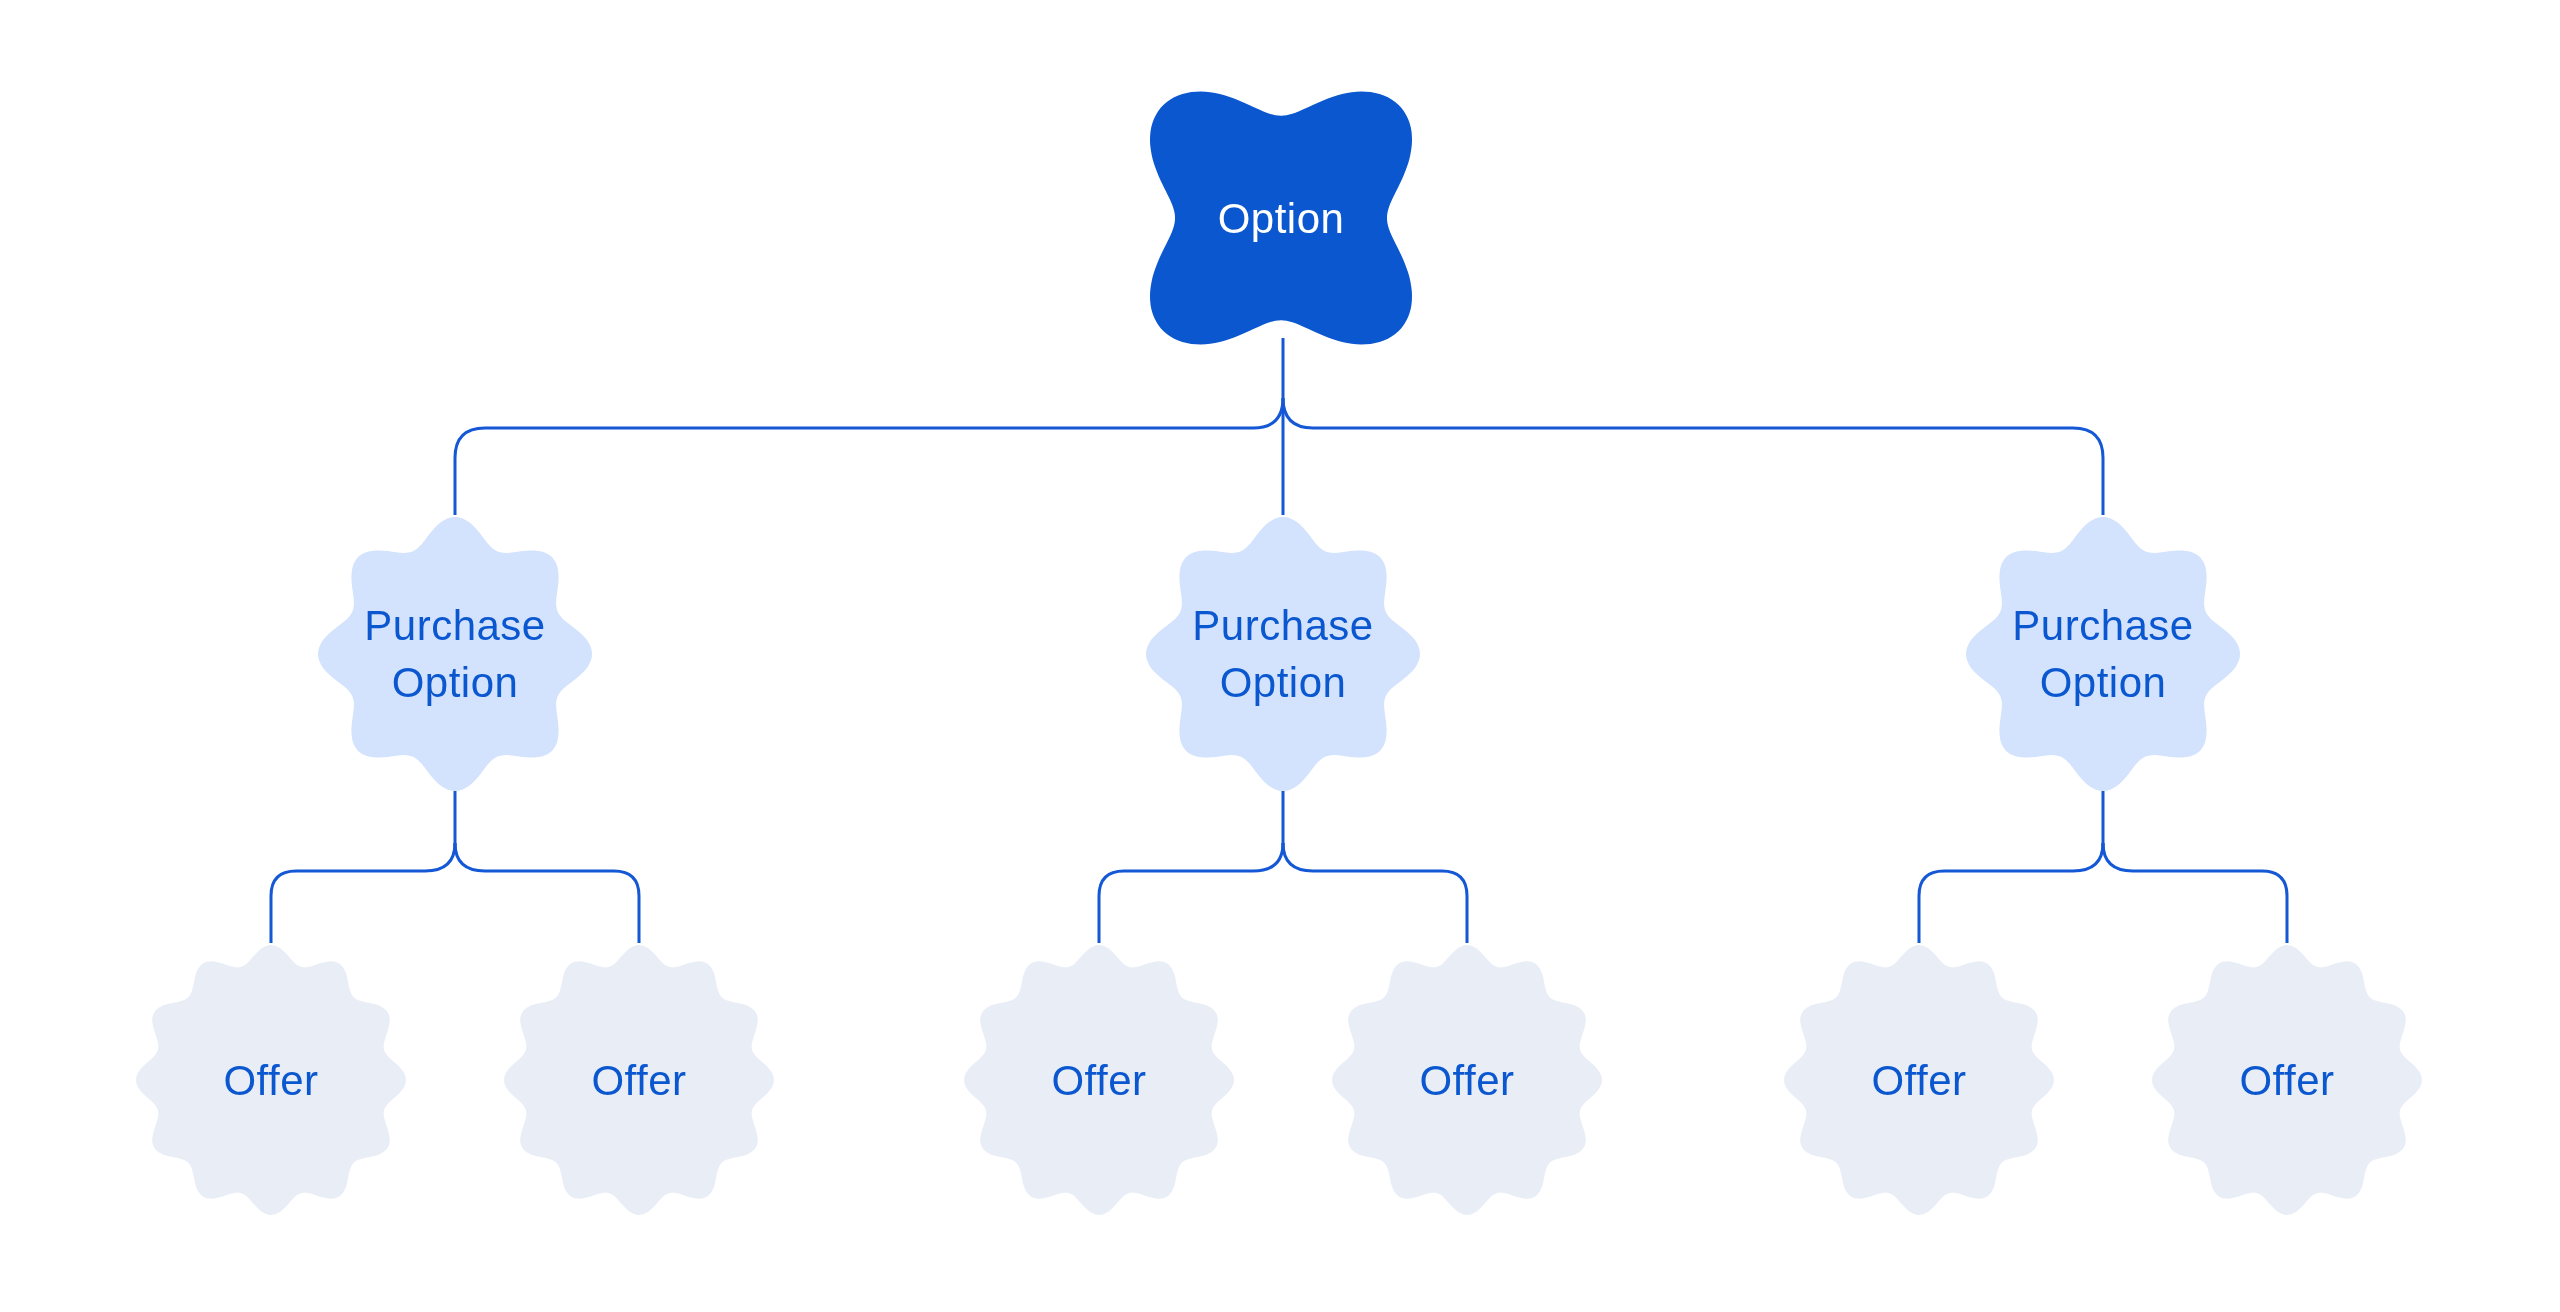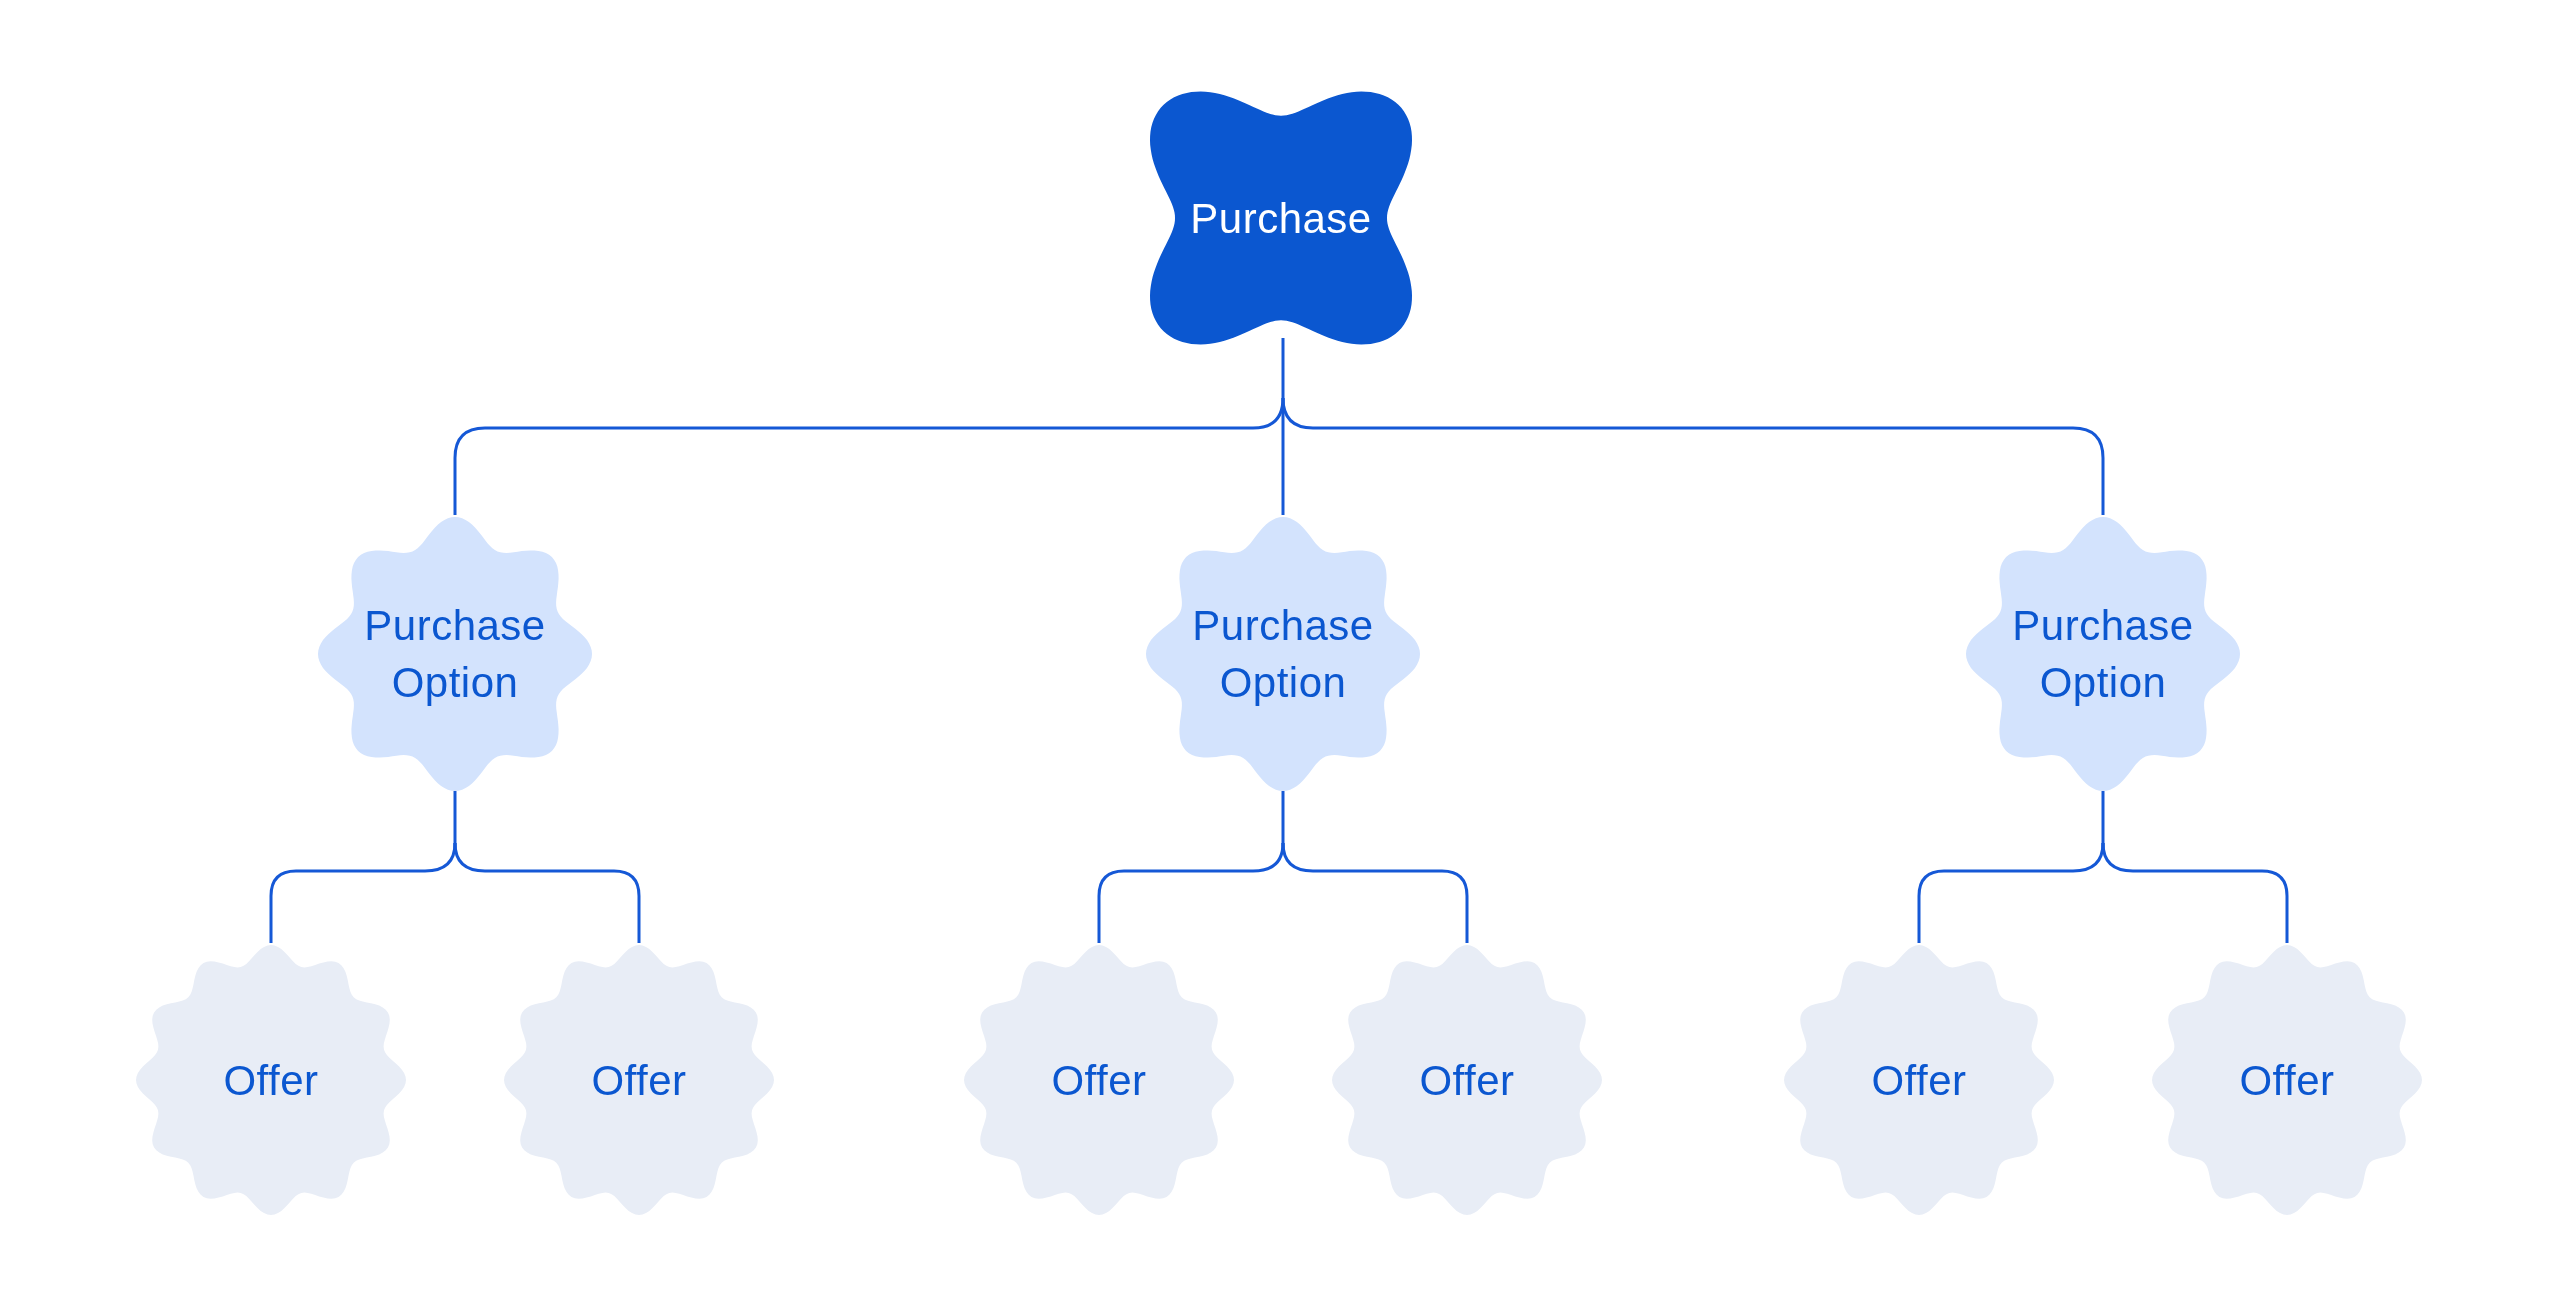--- a/index.html
+++ b/index.html
@@ -84,21 +84,21 @@
     <path class="blob-purchase" d="M2240.0 654.0L2239.7 657.6L2238.7 661.1L2237.1 664.6L2235.0 667.9L2232.4 671.0L2229.4 674.0L2226.3 676.8L2223.0 679.5L2219.7 682.0L2216.5 684.4L2213.6 686.7L2210.9 689.1L2208.7 691.4L2206.9 693.9L2205.6 696.5L2204.7 699.3L2204.2 702.3L2204.1 705.5L2204.3 709.0L2204.8 712.8L2205.3 716.7L2205.9 720.8L2206.3 725.0L2206.6 729.2L2206.5 733.4L2206.1 737.5L2205.3 741.4L2204.0 744.9L2202.2 748.1L2199.9 750.9L2197.1 753.2L2193.9 755.0L2190.4 756.3L2186.5 757.1L2182.4 757.5L2178.2 757.6L2174.0 757.3L2169.8 756.9L2165.7 756.3L2161.8 755.8L2158.0 755.3L2154.5 755.1L2151.3 755.2L2148.3 755.7L2145.5 756.6L2142.9 757.9L2140.4 759.7L2138.1 761.9L2135.7 764.6L2133.4 767.5L2131.0 770.7L2128.5 774.0L2125.8 777.3L2123.0 780.4L2120.0 783.4L2116.9 786.0L2113.6 788.1L2110.1 789.7L2106.6 790.7L2103.0 791.0L2099.4 790.7L2095.9 789.7L2092.4 788.1L2089.1 786.0L2086.0 783.4L2083.0 780.4L2080.2 777.3L2077.5 774.0L2075.0 770.7L2072.6 767.5L2070.3 764.6L2067.9 761.9L2065.6 759.7L2063.1 757.9L2060.5 756.6L2057.7 755.7L2054.7 755.2L2051.5 755.1L2048.0 755.3L2044.3 755.8L2040.3 756.3L2036.2 756.9L2032.0 757.3L2027.8 757.6L2023.6 757.5L2019.5 757.1L2015.6 756.3L2012.1 755.0L2008.9 753.2L2006.1 750.9L2003.8 748.1L2002.0 744.9L2000.7 741.4L1999.9 737.5L1999.5 733.4L1999.4 729.2L1999.7 725.0L2000.1 720.8L2000.7 716.7L2001.2 712.8L2001.7 709.0L2001.9 705.5L2001.8 702.3L2001.3 699.3L2000.4 696.5L1999.1 693.9L1997.3 691.4L1995.1 689.1L1992.4 686.7L1989.5 684.4L1986.3 682.0L1983.0 679.5L1979.7 676.8L1976.6 674.0L1973.6 671.0L1971.0 667.9L1968.9 664.6L1967.3 661.1L1966.3 657.6L1966.0 654.0L1966.3 650.4L1967.3 646.9L1968.9 643.4L1971.0 640.1L1973.6 637.0L1976.6 634.0L1979.7 631.2L1983.0 628.5L1986.3 626.0L1989.5 623.6L1992.4 621.3L1995.1 618.9L1997.3 616.6L1999.1 614.1L2000.4 611.5L2001.3 608.7L2001.8 605.7L2001.9 602.5L2001.7 599.0L2001.2 595.3L2000.7 591.3L2000.1 587.2L1999.7 583.0L1999.4 578.8L1999.5 574.6L1999.9 570.5L2000.7 566.6L2002.0 563.1L2003.8 559.9L2006.1 557.1L2008.9 554.8L2012.1 553.0L2015.6 551.7L2019.5 550.9L2023.6 550.5L2027.8 550.4L2032.0 550.7L2036.2 551.1L2040.3 551.7L2044.3 552.2L2048.0 552.7L2051.5 552.9L2054.7 552.8L2057.7 552.3L2060.5 551.4L2063.1 550.1L2065.6 548.3L2067.9 546.1L2070.3 543.4L2072.6 540.5L2075.0 537.3L2077.5 534.0L2080.2 530.7L2083.0 527.6L2086.0 524.6L2089.1 522.0L2092.4 519.9L2095.9 518.3L2099.4 517.3L2103.0 517.0L2106.6 517.3L2110.1 518.3L2113.6 519.9L2116.9 522.0L2120.0 524.6L2123.0 527.6L2125.8 530.7L2128.5 534.0L2131.0 537.3L2133.4 540.5L2135.7 543.4L2138.1 546.1L2140.4 548.3L2142.9 550.1L2145.5 551.4L2148.3 552.3L2151.3 552.8L2154.5 552.9L2158.0 552.7L2161.8 552.2L2165.7 551.7L2169.8 551.1L2174.0 550.7L2178.2 550.4L2182.4 550.5L2186.5 550.9L2190.4 551.7L2193.9 553.0L2197.1 554.8L2199.9 557.1L2202.2 559.9L2204.0 563.1L2205.3 566.6L2206.1 570.5L2206.5 574.6L2206.6 578.8L2206.3 583.0L2205.9 587.2L2205.3 591.3L2204.8 595.2L2204.3 599.0L2204.1 602.5L2204.2 605.7L2204.7 608.7L2205.6 611.5L2206.9 614.1L2208.7 616.6L2210.9 618.9L2213.6 621.3L2216.5 623.6L2219.7 626.0L2223.0 628.5L2226.3 631.2L2229.4 634.0L2232.4 637.0L2235.0 640.1L2237.1 643.4L2238.7 646.9L2239.7 650.4Z"></path>
 
     <path class="blob-offer" d="M406.0 1080.0L405.5 1083.5L404.1 1087.0L401.9 1090.3L399.1 1093.5L395.9 1096.4L392.7 1099.3L389.7 1102.0L387.1 1104.7L385.2 1107.4L384.0 1110.3L383.6 1113.4L383.9 1116.7L384.8 1120.3L386.0 1124.2L387.4 1128.2L388.6 1132.4L389.5 1136.5L389.8 1140.5L389.3 1144.2L387.9 1147.5L385.7 1150.3L382.8 1152.6L379.2 1154.4L375.2 1155.7L371.0 1156.7L366.8 1157.5L362.8 1158.4L359.2 1159.4L356.2 1160.8L353.7 1162.7L351.8 1165.2L350.4 1168.2L349.4 1171.8L348.5 1175.8L347.7 1180.0L346.7 1184.2L345.4 1188.2L343.6 1191.8L341.3 1194.7L338.5 1196.9L335.2 1198.3L331.5 1198.8L327.5 1198.5L323.4 1197.6L319.2 1196.4L315.2 1195.0L311.3 1193.8L307.7 1192.9L304.4 1192.6L301.3 1193.0L298.4 1194.2L295.7 1196.1L293.0 1198.7L290.3 1201.7L287.4 1204.9L284.5 1208.1L281.3 1210.9L278.0 1213.1L274.5 1214.5L271.0 1215.0L267.5 1214.5L264.0 1213.1L260.7 1210.9L257.5 1208.1L254.6 1204.9L251.7 1201.7L249.0 1198.7L246.3 1196.1L243.6 1194.2L240.7 1193.0L237.6 1192.6L234.3 1192.9L230.7 1193.8L226.8 1195.0L222.8 1196.4L218.6 1197.6L214.5 1198.5L210.5 1198.8L206.8 1198.3L203.5 1196.9L200.7 1194.7L198.4 1191.8L196.6 1188.2L195.3 1184.2L194.3 1180.0L193.5 1175.8L192.6 1171.8L191.6 1168.2L190.2 1165.2L188.3 1162.7L185.8 1160.8L182.8 1159.4L179.2 1158.4L175.2 1157.5L171.0 1156.7L166.8 1155.7L162.8 1154.4L159.2 1152.6L156.3 1150.3L154.1 1147.5L152.7 1144.2L152.2 1140.5L152.5 1136.5L153.4 1132.4L154.6 1128.2L156.0 1124.2L157.2 1120.3L158.1 1116.7L158.4 1113.4L158.0 1110.3L156.8 1107.4L154.9 1104.7L152.3 1102.0L149.3 1099.3L146.1 1096.4L142.9 1093.5L140.1 1090.3L137.9 1087.0L136.5 1083.5L136.0 1080.0L136.5 1076.5L137.9 1073.0L140.1 1069.7L142.9 1066.5L146.1 1063.6L149.3 1060.7L152.3 1058.0L154.9 1055.3L156.8 1052.6L158.0 1049.7L158.4 1046.6L158.1 1043.3L157.2 1039.7L156.0 1035.8L154.6 1031.8L153.4 1027.6L152.5 1023.5L152.2 1019.5L152.7 1015.8L154.1 1012.5L156.3 1009.7L159.2 1007.4L162.8 1005.6L166.8 1004.3L171.0 1003.3L175.2 1002.5L179.2 1001.6L182.8 1000.6L185.8 999.2L188.3 997.3L190.2 994.8L191.6 991.8L192.6 988.2L193.5 984.2L194.3 980.0L195.3 975.8L196.6 971.8L198.4 968.2L200.7 965.3L203.5 963.1L206.8 961.7L210.5 961.2L214.5 961.5L218.6 962.4L222.8 963.6L226.8 965.0L230.7 966.2L234.3 967.1L237.6 967.4L240.7 967.0L243.6 965.8L246.3 963.9L249.0 961.3L251.7 958.3L254.6 955.1L257.5 951.9L260.7 949.1L264.0 946.9L267.5 945.5L271.0 945.0L274.5 945.5L278.0 946.9L281.3 949.1L284.5 951.9L287.4 955.1L290.3 958.3L293.0 961.3L295.7 963.9L298.4 965.8L301.3 967.0L304.4 967.4L307.7 967.1L311.3 966.2L315.2 965.0L319.2 963.6L323.4 962.4L327.5 961.5L331.5 961.2L335.2 961.7L338.5 963.1L341.3 965.3L343.6 968.2L345.4 971.8L346.7 975.8L347.7 980.0L348.5 984.2L349.4 988.2L350.4 991.8L351.8 994.8L353.7 997.3L356.2 999.2L359.2 1000.6L362.8 1001.6L366.8 1002.5L371.0 1003.3L375.2 1004.3L379.2 1005.6L382.8 1007.4L385.7 1009.7L387.9 1012.5L389.3 1015.8L389.8 1019.5L389.5 1023.5L388.6 1027.6L387.4 1031.8L386.0 1035.8L384.8 1039.7L383.9 1043.3L383.6 1046.6L384.0 1049.7L385.2 1052.6L387.1 1055.3L389.7 1058.0L392.7 1060.7L395.9 1063.6L399.1 1066.5L401.9 1069.7L404.1 1073.0L405.5 1076.5Z"></path>
     <path class="blob-offer" d="M774.0 1080.0L773.5 1083.5L772.1 1087.0L769.9 1090.3L767.1 1093.5L763.9 1096.4L760.7 1099.3L757.7 1102.0L755.1 1104.7L753.2 1107.4L752.0 1110.3L751.6 1113.4L751.9 1116.7L752.8 1120.3L754.0 1124.2L755.4 1128.2L756.6 1132.4L757.5 1136.5L757.8 1140.5L757.3 1144.2L755.9 1147.5L753.7 1150.3L750.8 1152.6L747.2 1154.4L743.2 1155.7L739.0 1156.7L734.8 1157.5L730.8 1158.4L727.2 1159.4L724.2 1160.8L721.7 1162.7L719.8 1165.2L718.4 1168.2L717.4 1171.8L716.5 1175.8L715.7 1180.0L714.7 1184.2L713.4 1188.2L711.6 1191.8L709.3 1194.7L706.5 1196.9L703.2 1198.3L699.5 1198.8L695.5 1198.5L691.4 1197.6L687.2 1196.4L683.2 1195.0L679.3 1193.8L675.7 1192.9L672.4 1192.6L669.3 1193.0L666.4 1194.2L663.7 1196.1L661.0 1198.7L658.3 1201.7L655.4 1204.9L652.5 1208.1L649.3 1210.9L646.0 1213.1L642.5 1214.5L639.0 1215.0L635.5 1214.5L632.0 1213.1L628.7 1210.9L625.5 1208.1L622.6 1204.9L619.7 1201.7L617.0 1198.7L614.3 1196.1L611.6 1194.2L608.7 1193.0L605.6 1192.6L602.3 1192.9L598.7 1193.8L594.8 1195.0L590.8 1196.4L586.6 1197.6L582.5 1198.5L578.5 1198.8L574.8 1198.3L571.5 1196.9L568.7 1194.7L566.4 1191.8L564.6 1188.2L563.3 1184.2L562.3 1180.0L561.5 1175.8L560.6 1171.8L559.6 1168.2L558.2 1165.2L556.3 1162.7L553.8 1160.8L550.8 1159.4L547.2 1158.4L543.2 1157.5L539.0 1156.7L534.8 1155.7L530.8 1154.4L527.2 1152.6L524.3 1150.3L522.1 1147.5L520.7 1144.2L520.2 1140.5L520.5 1136.5L521.4 1132.4L522.6 1128.2L524.0 1124.2L525.2 1120.3L526.1 1116.7L526.4 1113.4L526.0 1110.3L524.8 1107.4L522.9 1104.7L520.3 1102.0L517.3 1099.3L514.1 1096.4L510.9 1093.5L508.1 1090.3L505.9 1087.0L504.5 1083.5L504.0 1080.0L504.5 1076.5L505.9 1073.0L508.1 1069.7L510.9 1066.5L514.1 1063.6L517.3 1060.7L520.3 1058.0L522.9 1055.3L524.8 1052.6L526.0 1049.7L526.4 1046.6L526.1 1043.3L525.2 1039.7L524.0 1035.8L522.6 1031.8L521.4 1027.6L520.5 1023.5L520.2 1019.5L520.7 1015.8L522.1 1012.5L524.3 1009.7L527.2 1007.4L530.8 1005.6L534.8 1004.3L539.0 1003.3L543.2 1002.5L547.2 1001.6L550.8 1000.6L553.8 999.2L556.3 997.3L558.2 994.8L559.6 991.8L560.6 988.2L561.5 984.2L562.3 980.0L563.3 975.8L564.6 971.8L566.4 968.2L568.7 965.3L571.5 963.1L574.8 961.7L578.5 961.2L582.5 961.5L586.6 962.4L590.8 963.6L594.8 965.0L598.7 966.2L602.3 967.1L605.6 967.4L608.7 967.0L611.6 965.8L614.3 963.9L617.0 961.3L619.7 958.3L622.6 955.1L625.5 951.9L628.7 949.1L632.0 946.9L635.5 945.5L639.0 945.0L642.5 945.5L646.0 946.9L649.3 949.1L652.5 951.9L655.4 955.1L658.3 958.3L661.0 961.3L663.7 963.9L666.4 965.8L669.3 967.0L672.4 967.4L675.7 967.1L679.3 966.2L683.2 965.0L687.2 963.6L691.4 962.4L695.5 961.5L699.5 961.2L703.2 961.7L706.5 963.1L709.3 965.3L711.6 968.2L713.4 971.8L714.7 975.8L715.7 980.0L716.5 984.2L717.4 988.2L718.4 991.8L719.8 994.8L721.7 997.3L724.2 999.2L727.2 1000.6L730.8 1001.6L734.8 1002.5L739.0 1003.3L743.2 1004.3L747.2 1005.6L750.8 1007.4L753.7 1009.7L755.9 1012.5L757.3 1015.8L757.8 1019.5L757.5 1023.5L756.6 1027.6L755.4 1031.8L754.0 1035.8L752.8 1039.7L751.9 1043.3L751.6 1046.6L752.0 1049.7L753.2 1052.6L755.1 1055.3L757.7 1058.0L760.7 1060.7L763.9 1063.6L767.1 1066.5L769.9 1069.7L772.1 1073.0L773.5 1076.5Z"></path>
     <path class="blob-offer" d="M1234.0 1080.0L1233.5 1083.5L1232.1 1087.0L1229.9 1090.3L1227.1 1093.5L1223.9 1096.4L1220.7 1099.3L1217.7 1102.0L1215.1 1104.7L1213.2 1107.4L1212.0 1110.3L1211.6 1113.4L1211.9 1116.7L1212.8 1120.3L1214.0 1124.2L1215.4 1128.2L1216.6 1132.4L1217.5 1136.5L1217.8 1140.5L1217.3 1144.2L1215.9 1147.5L1213.7 1150.3L1210.8 1152.6L1207.2 1154.4L1203.2 1155.7L1199.0 1156.7L1194.8 1157.5L1190.8 1158.4L1187.2 1159.4L1184.2 1160.8L1181.7 1162.7L1179.8 1165.2L1178.4 1168.2L1177.4 1171.8L1176.5 1175.8L1175.7 1180.0L1174.7 1184.2L1173.4 1188.2L1171.6 1191.8L1169.3 1194.7L1166.5 1196.9L1163.2 1198.3L1159.5 1198.8L1155.5 1198.5L1151.4 1197.6L1147.2 1196.4L1143.2 1195.0L1139.3 1193.8L1135.7 1192.9L1132.4 1192.6L1129.3 1193.0L1126.4 1194.2L1123.7 1196.1L1121.0 1198.7L1118.3 1201.7L1115.4 1204.9L1112.5 1208.1L1109.3 1210.9L1106.0 1213.1L1102.5 1214.5L1099.0 1215.0L1095.5 1214.5L1092.0 1213.1L1088.7 1210.9L1085.5 1208.1L1082.6 1204.9L1079.7 1201.7L1077.0 1198.7L1074.3 1196.1L1071.6 1194.2L1068.7 1193.0L1065.6 1192.6L1062.3 1192.9L1058.7 1193.8L1054.8 1195.0L1050.8 1196.4L1046.6 1197.6L1042.5 1198.5L1038.5 1198.8L1034.8 1198.3L1031.5 1196.9L1028.7 1194.7L1026.4 1191.8L1024.6 1188.2L1023.3 1184.2L1022.3 1180.0L1021.5 1175.8L1020.6 1171.8L1019.6 1168.2L1018.2 1165.2L1016.3 1162.7L1013.8 1160.8L1010.8 1159.4L1007.2 1158.4L1003.2 1157.5L999.0 1156.7L994.8 1155.7L990.8 1154.4L987.2 1152.6L984.3 1150.3L982.1 1147.5L980.7 1144.2L980.2 1140.5L980.5 1136.5L981.4 1132.4L982.6 1128.2L984.0 1124.2L985.2 1120.3L986.1 1116.7L986.4 1113.4L986.0 1110.3L984.8 1107.4L982.9 1104.7L980.3 1102.0L977.3 1099.3L974.1 1096.4L970.9 1093.5L968.1 1090.3L965.9 1087.0L964.5 1083.5L964.0 1080.0L964.5 1076.5L965.9 1073.0L968.1 1069.7L970.9 1066.5L974.1 1063.6L977.3 1060.7L980.3 1058.0L982.9 1055.3L984.8 1052.6L986.0 1049.7L986.4 1046.6L986.1 1043.3L985.2 1039.7L984.0 1035.8L982.6 1031.8L981.4 1027.6L980.5 1023.5L980.2 1019.5L980.7 1015.8L982.1 1012.5L984.3 1009.7L987.2 1007.4L990.8 1005.6L994.8 1004.3L999.0 1003.3L1003.2 1002.5L1007.2 1001.6L1010.8 1000.6L1013.8 999.2L1016.3 997.3L1018.2 994.8L1019.6 991.8L1020.6 988.2L1021.5 984.2L1022.3 980.0L1023.3 975.8L1024.6 971.8L1026.4 968.2L1028.7 965.3L1031.5 963.1L1034.8 961.7L1038.5 961.2L1042.5 961.5L1046.6 962.4L1050.8 963.6L1054.8 965.0L1058.7 966.2L1062.3 967.1L1065.6 967.4L1068.7 967.0L1071.6 965.8L1074.3 963.9L1077.0 961.3L1079.7 958.3L1082.6 955.1L1085.5 951.9L1088.7 949.1L1092.0 946.9L1095.5 945.5L1099.0 945.0L1102.5 945.5L1106.0 946.9L1109.3 949.1L1112.5 951.9L1115.4 955.1L1118.3 958.3L1121.0 961.3L1123.7 963.9L1126.4 965.8L1129.3 967.0L1132.4 967.4L1135.7 967.1L1139.3 966.2L1143.2 965.0L1147.2 963.6L1151.4 962.4L1155.5 961.5L1159.5 961.2L1163.2 961.7L1166.5 963.1L1169.3 965.3L1171.6 968.2L1173.4 971.8L1174.7 975.8L1175.7 980.0L1176.5 984.2L1177.4 988.2L1178.4 991.8L1179.8 994.8L1181.7 997.3L1184.2 999.2L1187.2 1000.6L1190.8 1001.6L1194.8 1002.5L1199.0 1003.3L1203.2 1004.3L1207.2 1005.6L1210.8 1007.4L1213.7 1009.7L1215.9 1012.5L1217.3 1015.8L1217.8 1019.5L1217.5 1023.5L1216.6 1027.6L1215.4 1031.8L1214.0 1035.8L1212.8 1039.7L1211.9 1043.3L1211.6 1046.6L1212.0 1049.7L1213.2 1052.6L1215.1 1055.3L1217.7 1058.0L1220.7 1060.7L1223.9 1063.6L1227.1 1066.5L1229.9 1069.7L1232.1 1073.0L1233.5 1076.5Z"></path>
     <path class="blob-offer" d="M1602.0 1080.0L1601.5 1083.5L1600.1 1087.0L1597.9 1090.3L1595.1 1093.5L1591.9 1096.4L1588.7 1099.3L1585.7 1102.0L1583.1 1104.7L1581.2 1107.4L1580.0 1110.3L1579.6 1113.4L1579.9 1116.7L1580.8 1120.3L1582.0 1124.2L1583.4 1128.2L1584.6 1132.4L1585.5 1136.5L1585.8 1140.5L1585.3 1144.2L1583.9 1147.5L1581.7 1150.3L1578.8 1152.6L1575.2 1154.4L1571.2 1155.7L1567.0 1156.7L1562.8 1157.5L1558.8 1158.4L1555.2 1159.4L1552.2 1160.8L1549.7 1162.7L1547.8 1165.2L1546.4 1168.2L1545.4 1171.8L1544.5 1175.8L1543.7 1180.0L1542.7 1184.2L1541.4 1188.2L1539.6 1191.8L1537.3 1194.7L1534.5 1196.9L1531.2 1198.3L1527.5 1198.8L1523.5 1198.5L1519.4 1197.6L1515.2 1196.4L1511.2 1195.0L1507.3 1193.8L1503.7 1192.9L1500.4 1192.6L1497.3 1193.0L1494.4 1194.2L1491.7 1196.1L1489.0 1198.7L1486.3 1201.7L1483.4 1204.9L1480.5 1208.1L1477.3 1210.9L1474.0 1213.1L1470.5 1214.5L1467.0 1215.0L1463.5 1214.5L1460.0 1213.1L1456.7 1210.9L1453.5 1208.1L1450.6 1204.9L1447.7 1201.7L1445.0 1198.7L1442.3 1196.1L1439.6 1194.2L1436.7 1193.0L1433.6 1192.6L1430.3 1192.9L1426.7 1193.8L1422.8 1195.0L1418.8 1196.4L1414.6 1197.6L1410.5 1198.5L1406.5 1198.8L1402.8 1198.3L1399.5 1196.9L1396.7 1194.7L1394.4 1191.8L1392.6 1188.2L1391.3 1184.2L1390.3 1180.0L1389.5 1175.8L1388.6 1171.8L1387.6 1168.2L1386.2 1165.2L1384.3 1162.7L1381.8 1160.8L1378.8 1159.4L1375.2 1158.4L1371.2 1157.5L1367.0 1156.7L1362.8 1155.7L1358.8 1154.4L1355.2 1152.6L1352.3 1150.3L1350.1 1147.5L1348.7 1144.2L1348.2 1140.5L1348.5 1136.5L1349.4 1132.4L1350.6 1128.2L1352.0 1124.2L1353.2 1120.3L1354.1 1116.7L1354.4 1113.4L1354.0 1110.3L1352.8 1107.4L1350.9 1104.7L1348.3 1102.0L1345.3 1099.3L1342.1 1096.4L1338.9 1093.5L1336.1 1090.3L1333.9 1087.0L1332.5 1083.5L1332.0 1080.0L1332.5 1076.5L1333.9 1073.0L1336.1 1069.7L1338.9 1066.5L1342.1 1063.6L1345.3 1060.7L1348.3 1058.0L1350.9 1055.3L1352.8 1052.6L1354.0 1049.7L1354.4 1046.6L1354.1 1043.3L1353.2 1039.7L1352.0 1035.8L1350.6 1031.8L1349.4 1027.6L1348.5 1023.5L1348.2 1019.5L1348.7 1015.8L1350.1 1012.5L1352.3 1009.7L1355.2 1007.4L1358.8 1005.6L1362.8 1004.3L1367.0 1003.3L1371.2 1002.5L1375.2 1001.6L1378.8 1000.6L1381.8 999.2L1384.3 997.3L1386.2 994.8L1387.6 991.8L1388.6 988.2L1389.5 984.2L1390.3 980.0L1391.3 975.8L1392.6 971.8L1394.4 968.2L1396.7 965.3L1399.5 963.1L1402.8 961.7L1406.5 961.2L1410.5 961.5L1414.6 962.4L1418.8 963.6L1422.8 965.0L1426.7 966.2L1430.3 967.1L1433.6 967.4L1436.7 967.0L1439.6 965.8L1442.3 963.9L1445.0 961.3L1447.7 958.3L1450.6 955.1L1453.5 951.9L1456.7 949.1L1460.0 946.9L1463.5 945.5L1467.0 945.0L1470.5 945.5L1474.0 946.9L1477.3 949.1L1480.5 951.9L1483.4 955.1L1486.3 958.3L1489.0 961.3L1491.7 963.9L1494.4 965.8L1497.3 967.0L1500.4 967.4L1503.7 967.1L1507.3 966.2L1511.2 965.0L1515.2 963.6L1519.4 962.4L1523.5 961.5L1527.5 961.2L1531.2 961.7L1534.5 963.1L1537.3 965.3L1539.6 968.2L1541.4 971.8L1542.7 975.8L1543.7 980.0L1544.5 984.2L1545.4 988.2L1546.4 991.8L1547.8 994.8L1549.7 997.3L1552.2 999.2L1555.2 1000.6L1558.8 1001.6L1562.8 1002.5L1567.0 1003.3L1571.2 1004.3L1575.2 1005.6L1578.8 1007.4L1581.7 1009.7L1583.9 1012.5L1585.3 1015.8L1585.8 1019.5L1585.5 1023.5L1584.6 1027.6L1583.4 1031.8L1582.0 1035.8L1580.8 1039.7L1579.9 1043.3L1579.6 1046.6L1580.0 1049.7L1581.2 1052.6L1583.1 1055.3L1585.7 1058.0L1588.7 1060.7L1591.9 1063.6L1595.1 1066.5L1597.9 1069.7L1600.1 1073.0L1601.5 1076.5Z"></path>
     <path class="blob-offer" d="M2054.0 1080.0L2053.5 1083.5L2052.1 1087.0L2049.9 1090.3L2047.1 1093.5L2043.9 1096.4L2040.7 1099.3L2037.7 1102.0L2035.1 1104.7L2033.2 1107.4L2032.0 1110.3L2031.6 1113.4L2031.9 1116.7L2032.8 1120.3L2034.0 1124.2L2035.4 1128.2L2036.6 1132.4L2037.5 1136.5L2037.8 1140.5L2037.3 1144.2L2035.9 1147.5L2033.7 1150.3L2030.8 1152.6L2027.2 1154.4L2023.2 1155.7L2019.0 1156.7L2014.8 1157.5L2010.8 1158.4L2007.2 1159.4L2004.2 1160.8L2001.7 1162.7L1999.8 1165.2L1998.4 1168.2L1997.4 1171.8L1996.5 1175.8L1995.7 1180.0L1994.7 1184.2L1993.4 1188.2L1991.6 1191.8L1989.3 1194.7L1986.5 1196.9L1983.2 1198.3L1979.5 1198.8L1975.5 1198.5L1971.4 1197.6L1967.2 1196.4L1963.2 1195.0L1959.3 1193.8L1955.7 1192.9L1952.4 1192.6L1949.3 1193.0L1946.4 1194.2L1943.7 1196.1L1941.0 1198.7L1938.3 1201.7L1935.4 1204.9L1932.5 1208.1L1929.3 1210.9L1926.0 1213.1L1922.5 1214.5L1919.0 1215.0L1915.5 1214.5L1912.0 1213.1L1908.7 1210.9L1905.5 1208.1L1902.6 1204.9L1899.7 1201.7L1897.0 1198.7L1894.3 1196.1L1891.6 1194.2L1888.7 1193.0L1885.6 1192.6L1882.3 1192.9L1878.7 1193.8L1874.8 1195.0L1870.8 1196.4L1866.6 1197.6L1862.5 1198.5L1858.5 1198.8L1854.8 1198.3L1851.5 1196.9L1848.7 1194.7L1846.4 1191.8L1844.6 1188.2L1843.3 1184.2L1842.3 1180.0L1841.5 1175.8L1840.6 1171.8L1839.6 1168.2L1838.2 1165.2L1836.3 1162.7L1833.8 1160.8L1830.8 1159.4L1827.2 1158.4L1823.2 1157.5L1819.0 1156.7L1814.8 1155.7L1810.8 1154.4L1807.2 1152.6L1804.3 1150.3L1802.1 1147.5L1800.7 1144.2L1800.2 1140.5L1800.5 1136.5L1801.4 1132.4L1802.6 1128.2L1804.0 1124.2L1805.2 1120.3L1806.1 1116.7L1806.4 1113.4L1806.0 1110.3L1804.8 1107.4L1802.9 1104.7L1800.3 1102.0L1797.3 1099.3L1794.1 1096.4L1790.9 1093.5L1788.1 1090.3L1785.9 1087.0L1784.5 1083.5L1784.0 1080.0L1784.5 1076.5L1785.9 1073.0L1788.1 1069.7L1790.9 1066.5L1794.1 1063.6L1797.3 1060.7L1800.3 1058.0L1802.9 1055.3L1804.8 1052.6L1806.0 1049.7L1806.4 1046.6L1806.1 1043.3L1805.2 1039.7L1804.0 1035.8L1802.6 1031.8L1801.4 1027.6L1800.5 1023.5L1800.2 1019.5L1800.7 1015.8L1802.1 1012.5L1804.3 1009.7L1807.2 1007.4L1810.8 1005.6L1814.8 1004.3L1819.0 1003.3L1823.2 1002.5L1827.2 1001.6L1830.8 1000.6L1833.8 999.2L1836.3 997.3L1838.2 994.8L1839.6 991.8L1840.6 988.2L1841.5 984.2L1842.3 980.0L1843.3 975.8L1844.6 971.8L1846.4 968.2L1848.7 965.3L1851.5 963.1L1854.8 961.7L1858.5 961.2L1862.5 961.5L1866.6 962.4L1870.8 963.6L1874.8 965.0L1878.7 966.2L1882.3 967.1L1885.6 967.4L1888.7 967.0L1891.6 965.8L1894.3 963.9L1897.0 961.3L1899.7 958.3L1902.6 955.1L1905.5 951.9L1908.7 949.1L1912.0 946.9L1915.5 945.5L1919.0 945.0L1922.5 945.5L1926.0 946.9L1929.3 949.1L1932.5 951.9L1935.4 955.1L1938.3 958.3L1941.0 961.3L1943.7 963.9L1946.4 965.8L1949.3 967.0L1952.4 967.4L1955.7 967.1L1959.3 966.2L1963.2 965.0L1967.2 963.6L1971.4 962.4L1975.5 961.5L1979.5 961.2L1983.2 961.7L1986.5 963.1L1989.3 965.3L1991.6 968.2L1993.4 971.8L1994.7 975.8L1995.7 980.0L1996.5 984.2L1997.4 988.2L1998.4 991.8L1999.8 994.8L2001.7 997.3L2004.2 999.2L2007.2 1000.6L2010.8 1001.6L2014.8 1002.5L2019.0 1003.3L2023.2 1004.3L2027.2 1005.6L2030.8 1007.4L2033.7 1009.7L2035.9 1012.5L2037.3 1015.8L2037.8 1019.5L2037.5 1023.5L2036.6 1027.6L2035.4 1031.8L2034.0 1035.8L2032.8 1039.7L2031.9 1043.3L2031.6 1046.6L2032.0 1049.7L2033.2 1052.6L2035.1 1055.3L2037.7 1058.0L2040.7 1060.7L2043.9 1063.6L2047.1 1066.5L2049.9 1069.7L2052.1 1073.0L2053.5 1076.5Z"></path>
     <path class="blob-offer" d="M2422.0 1080.0L2421.5 1083.5L2420.1 1087.0L2417.9 1090.3L2415.1 1093.5L2411.9 1096.4L2408.7 1099.3L2405.7 1102.0L2403.1 1104.7L2401.2 1107.4L2400.0 1110.3L2399.6 1113.4L2399.9 1116.7L2400.8 1120.3L2402.0 1124.2L2403.4 1128.2L2404.6 1132.4L2405.5 1136.5L2405.8 1140.5L2405.3 1144.2L2403.9 1147.5L2401.7 1150.3L2398.8 1152.6L2395.2 1154.4L2391.2 1155.7L2387.0 1156.7L2382.8 1157.5L2378.8 1158.4L2375.2 1159.4L2372.2 1160.8L2369.7 1162.7L2367.8 1165.2L2366.4 1168.2L2365.4 1171.8L2364.5 1175.8L2363.7 1180.0L2362.7 1184.2L2361.4 1188.2L2359.6 1191.8L2357.3 1194.7L2354.5 1196.9L2351.2 1198.3L2347.5 1198.8L2343.5 1198.5L2339.4 1197.6L2335.2 1196.4L2331.2 1195.0L2327.3 1193.8L2323.7 1192.9L2320.4 1192.6L2317.3 1193.0L2314.4 1194.2L2311.7 1196.1L2309.0 1198.7L2306.3 1201.7L2303.4 1204.9L2300.5 1208.1L2297.3 1210.9L2294.0 1213.1L2290.5 1214.5L2287.0 1215.0L2283.5 1214.5L2280.0 1213.1L2276.7 1210.9L2273.5 1208.1L2270.6 1204.9L2267.7 1201.7L2265.0 1198.7L2262.3 1196.1L2259.6 1194.2L2256.7 1193.0L2253.6 1192.6L2250.3 1192.9L2246.7 1193.8L2242.8 1195.0L2238.8 1196.4L2234.6 1197.6L2230.5 1198.5L2226.5 1198.8L2222.8 1198.3L2219.5 1196.9L2216.7 1194.7L2214.4 1191.8L2212.6 1188.2L2211.3 1184.2L2210.3 1180.0L2209.5 1175.8L2208.6 1171.8L2207.6 1168.2L2206.2 1165.2L2204.3 1162.7L2201.8 1160.8L2198.8 1159.4L2195.2 1158.4L2191.2 1157.5L2187.0 1156.7L2182.8 1155.7L2178.8 1154.4L2175.2 1152.6L2172.3 1150.3L2170.1 1147.5L2168.7 1144.2L2168.2 1140.5L2168.5 1136.5L2169.4 1132.4L2170.6 1128.2L2172.0 1124.2L2173.2 1120.3L2174.1 1116.7L2174.4 1113.4L2174.0 1110.3L2172.8 1107.4L2170.9 1104.7L2168.3 1102.0L2165.3 1099.3L2162.1 1096.4L2158.9 1093.5L2156.1 1090.3L2153.9 1087.0L2152.5 1083.5L2152.0 1080.0L2152.5 1076.5L2153.9 1073.0L2156.1 1069.7L2158.9 1066.5L2162.1 1063.6L2165.3 1060.7L2168.3 1058.0L2170.9 1055.3L2172.8 1052.6L2174.0 1049.7L2174.4 1046.6L2174.1 1043.3L2173.2 1039.7L2172.0 1035.8L2170.6 1031.8L2169.4 1027.6L2168.5 1023.5L2168.2 1019.5L2168.7 1015.8L2170.1 1012.5L2172.3 1009.7L2175.2 1007.4L2178.8 1005.6L2182.8 1004.3L2187.0 1003.3L2191.2 1002.5L2195.2 1001.6L2198.8 1000.6L2201.8 999.2L2204.3 997.3L2206.2 994.8L2207.6 991.8L2208.6 988.2L2209.5 984.2L2210.3 980.0L2211.3 975.8L2212.6 971.8L2214.4 968.2L2216.7 965.3L2219.5 963.1L2222.8 961.7L2226.5 961.2L2230.5 961.5L2234.6 962.4L2238.8 963.6L2242.8 965.0L2246.7 966.2L2250.3 967.1L2253.6 967.4L2256.7 967.0L2259.6 965.8L2262.3 963.9L2265.0 961.3L2267.7 958.3L2270.6 955.1L2273.5 951.9L2276.7 949.1L2280.0 946.9L2283.5 945.5L2287.0 945.0L2290.5 945.5L2294.0 946.9L2297.3 949.1L2300.5 951.9L2303.4 955.1L2306.3 958.3L2309.0 961.3L2311.7 963.9L2314.4 965.8L2317.3 967.0L2320.4 967.4L2323.7 967.1L2327.3 966.2L2331.2 965.0L2335.2 963.6L2339.4 962.4L2343.5 961.5L2347.5 961.2L2351.2 961.7L2354.5 963.1L2357.3 965.3L2359.6 968.2L2361.4 971.8L2362.7 975.8L2363.7 980.0L2364.5 984.2L2365.4 988.2L2366.4 991.8L2367.8 994.8L2369.7 997.3L2372.2 999.2L2375.2 1000.6L2378.8 1001.6L2382.8 1002.5L2387.0 1003.3L2391.2 1004.3L2395.2 1005.6L2398.8 1007.4L2401.7 1009.7L2403.9 1012.5L2405.3 1015.8L2405.8 1019.5L2405.5 1023.5L2404.6 1027.6L2403.4 1031.8L2402.0 1035.8L2400.8 1039.7L2399.9 1043.3L2399.6 1046.6L2400.0 1049.7L2401.2 1052.6L2403.1 1055.3L2405.7 1058.0L2408.7 1060.7L2411.9 1063.6L2415.1 1066.5L2417.9 1069.7L2420.1 1073.0L2421.5 1076.5Z"></path>
   </svg>
 
-  <div class="node-label product" style="left:1148px; top:93px; width:266px; height:250px;">Purchase</div>
+  <div class="node-label product" style="left:1148px; top:93px; width:266px; height:250px;">Option</div>
 
   <div class="node-label" style="left:315px; top:517px; width:280px; height:274px;">Purchase Option</div>
   <div class="node-label" style="left:1143px; top:517px; width:280px; height:274px;">Purchase Option</div>
   <div class="node-label" style="left:1963px; top:517px; width:280px; height:274px;">Purchase Option</div>
 
   <div class="node-label" style="left:136px; top:945px; width:270px; height:270px;">Offer</div>
   <div class="node-label" style="left:504px; top:945px; width:270px; height:270px;">Offer</div>
   <div class="node-label" style="left:964px; top:945px; width:270px; height:270px;">Offer</div>
   <div class="node-label" style="left:1332px; top:945px; width:270px; height:270px;">Offer</div>
   <div class="node-label" style="left:1784px; top:945px; width:270px; height:270px;">Offer</div>

